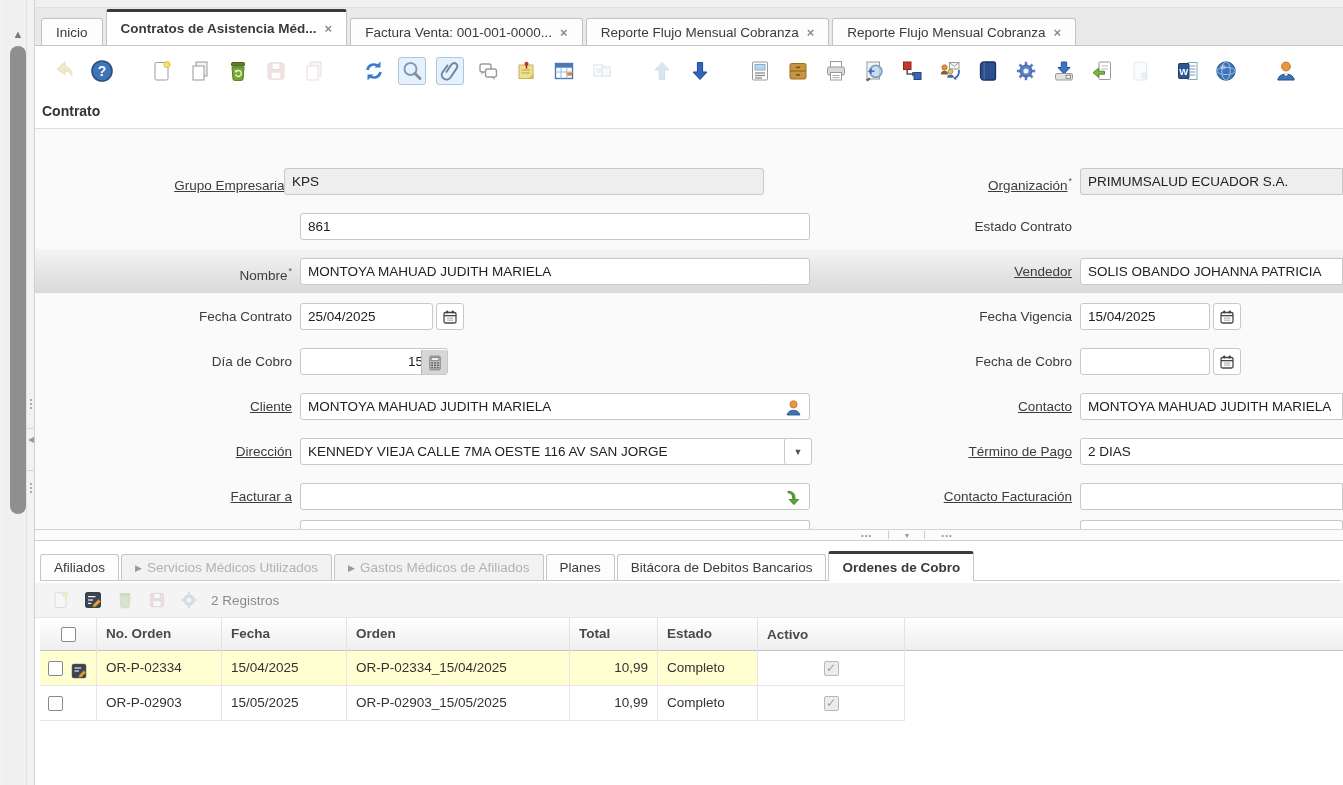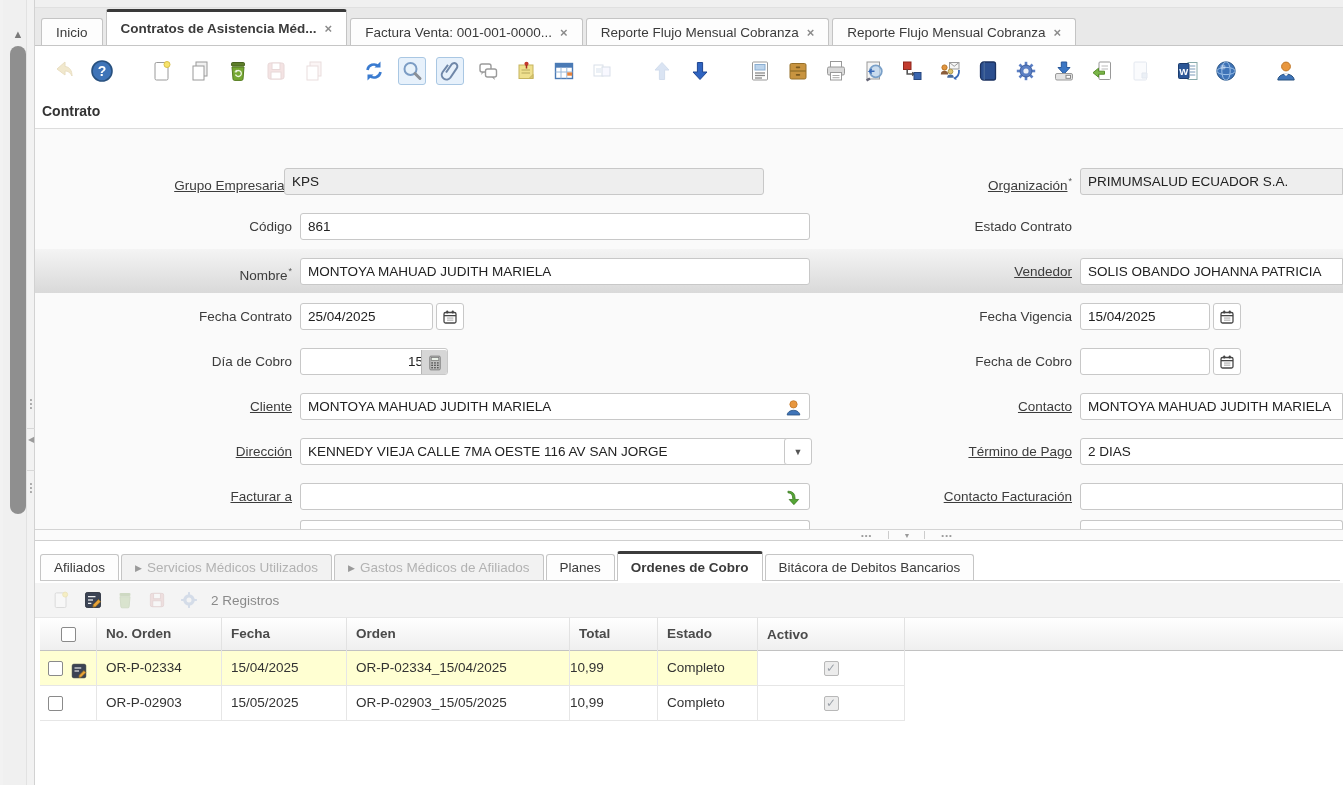--- a/index.html
+++ b/index.html
@@ -74,21 +74,21 @@
   #records-count { color:#8a8a8a; margin-left:6px; }
 
   #grid { position:absolute; left:5px; top:77px; width:1303px; }
   #grid-header { position:relative; height:33px; background:linear-gradient(#ffffff,#efefef); border-bottom:1px solid #c2c2c2; display:flex; }
   .hcell { height:33px; line-height:32px; font-weight:bold; color:#4a4a4a; padding-left:9px; border-right:1px solid #e2e2e2; overflow:hidden; white-space:nowrap; }
   .hfill { flex:1; border-right:none; }
   .grow { display:flex; height:35px; cursor:pointer; }
   .gcell { height:35px; line-height:34px; padding-left:9px; border-right:1px solid #e6e6e6; border-bottom:1px solid #e6e6e6; overflow:hidden; white-space:nowrap; color:#333; }
   .grow.sel .gcell { background:#ffffd2; }
   .grow .gcell.plain { background:#fff !important; }
-  .gcell.right { padding-left:0; }
+  .gcell.right { text-align:right; padding-right:9px; padding-left:0; }
   .gfill { flex:1; border:none; }
   .cb { width:15px; height:15px; border:1px solid #8a8a8a; border-radius:2px; background:#fff; display:inline-block; vertical-align:middle; cursor:pointer; }
   .cb.ro { background:#ececec; border-color:#b8b8b8; color:#9aa0a8; font-size:12px; line-height:13px; text-align:center; cursor:default; }
   .selcell { display:flex; align-items:center; gap:7px; padding-left:8px !important; }
 
   .w-sel{width:57px;} .w-no{width:125px;} .w-fe{width:125px;} .w-or{width:223px;} .w-to{width:88px;} .w-es{width:100px;} .w-ac{width:147px;}
   .gcell.w-ac, .hcell.w-ac { display:flex; align-items:center; justify-content:center; padding-left:0; }
 </style>
 </head>
 <body>
@@ -370,21 +370,20 @@
       </span>
   </div>
 
   <div id="win-title">Contrato</div>
   <div id="form-area"></div>
   <div id="row-band"></div>
 
   <div class="flabel l" style="top:168px"><span class="lnk">Grupo Empresarial</span><sup>*</sup></div>
   <div class="inp ro" style="top:168px;left:284px;width:480px"><span>KPS</span></div>
 
-  <div class="flabel l" style="top:213px"><span>Código</span></div>
   <div class="inp" style="top:213px;left:300px;width:510px"><span>861</span></div>
 
   <div class="flabel l" style="top:258px"><span>Nombre</span><sup>*</sup></div>
   <div class="inp" style="top:258px;left:300px;width:510px"><span>MONTOYA MAHUAD JUDITH MARIELA</span></div>
 
   <div class="flabel l" style="top:303px"><span>Fecha Contrato</span></div>
   <div class="inp" style="top:303px;left:300px;width:133px"><span>25/04/2025</span></div>
   <div class="fbtn" style="top:303px;left:436px">
       <svg viewBox="0 0 24 24">
         <rect x="4" y="6" width="16" height="14" rx="2" fill="#fff" stroke="#454545" stroke-width="1.7"></rect>
@@ -503,25 +502,25 @@
           <span class="arr">▶</span>
           <span>Servicios Médicos Utilizados</span>
         </div>
       <div class="btab disabled">
           <span class="arr">▶</span>
           <span>Gastos Médicos de Afiliados</span>
         </div>
       <div class="btab">
           <span>Planes</span>
         </div>
+      <div class="btab">
+          <span>Bitácora de Debitos Bancarios</span>
+        </div>
       <div class="btab active">
           <span>Ordenes de Cobro</span>
-        </div>
-      <div class="btab">
-          <span>Bitácora de Debitos Bancarios</span>
         </div>
     </div>
 
     <div id="grid-toolbar">
       <span class="gtb dis">
           <svg viewBox="0 0 24 24">
             <rect x="5" y="3.5" width="13" height="17.5" rx="1.5" fill="#fff" stroke="#9a9a9a"></rect>
             <circle cx="17" cy="5.5" r="3" fill="#f7e36b" stroke="#d9c04a"></circle>
           </svg>
         </span>

